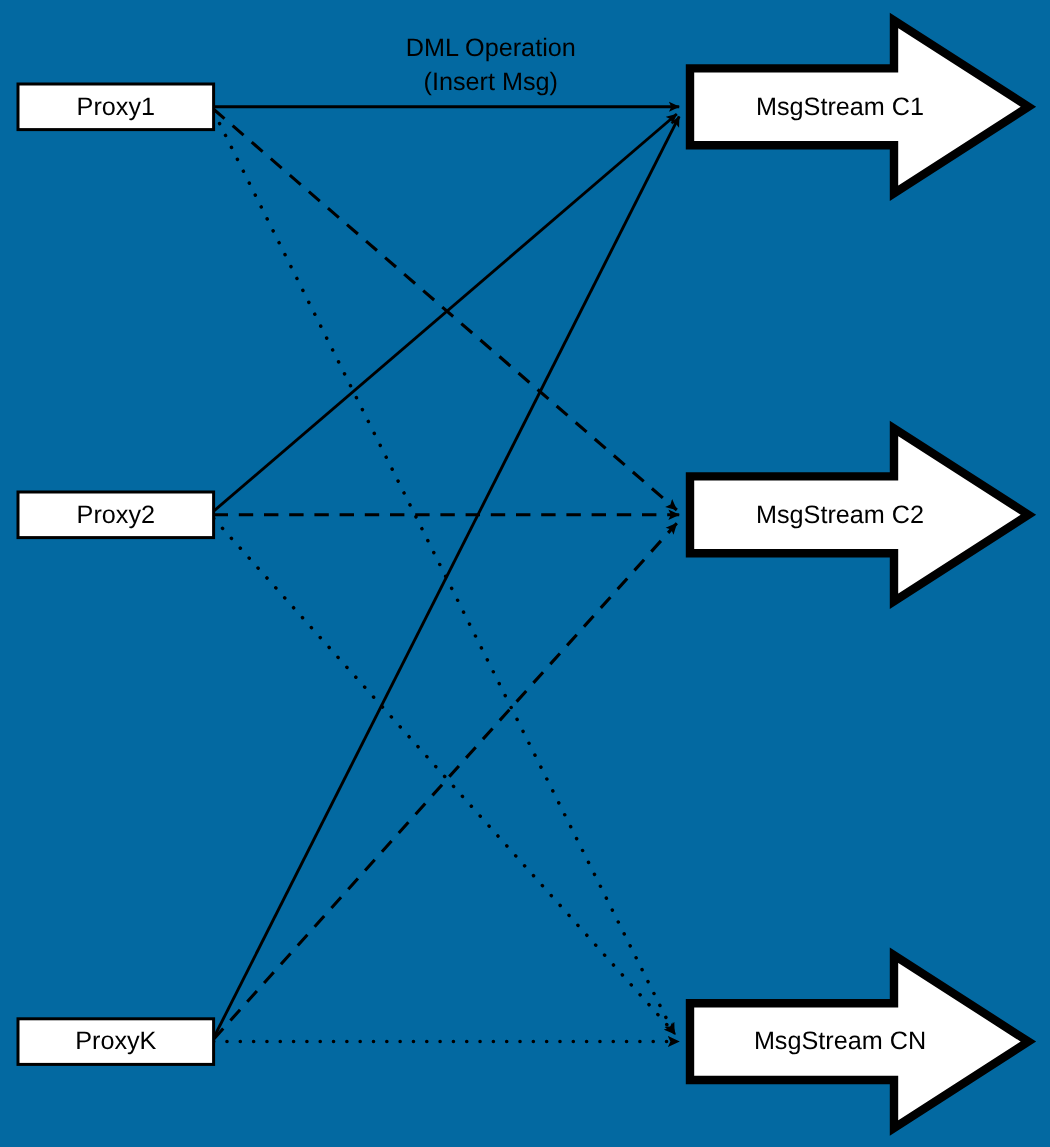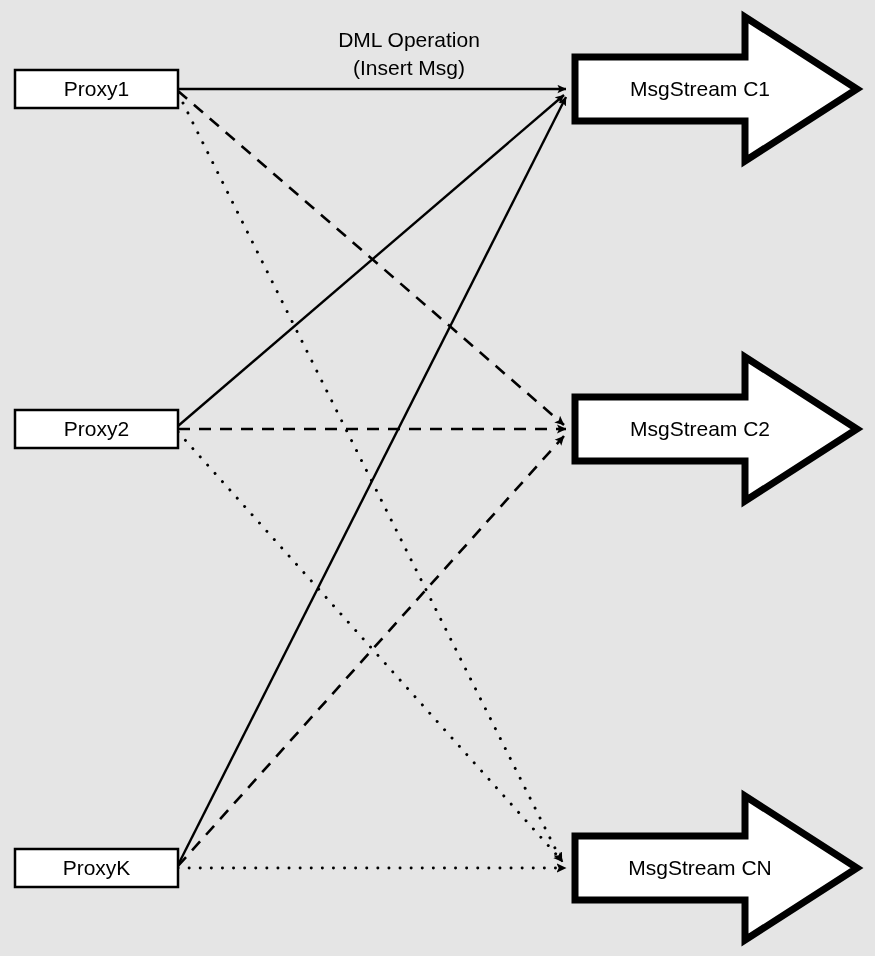--- a/index.html
+++ b/index.html
@@ -7,21 +7,21 @@
     padding: 0;
     background: #ffffff;
   }
   body {
     font-family: "Liberation Sans", sans-serif;
   }
   #diagram-canvas {
     position: relative;
     width: 875px;
     height: 956px;
-    background: #e5e5e5;
+    background: #0369a1;
     overflow: hidden;
   }
   #diagram-svg {
     position: absolute;
     top: 0;
     left: 0;
     width: 875px;
     height: 956px;
     display: block;
   }

